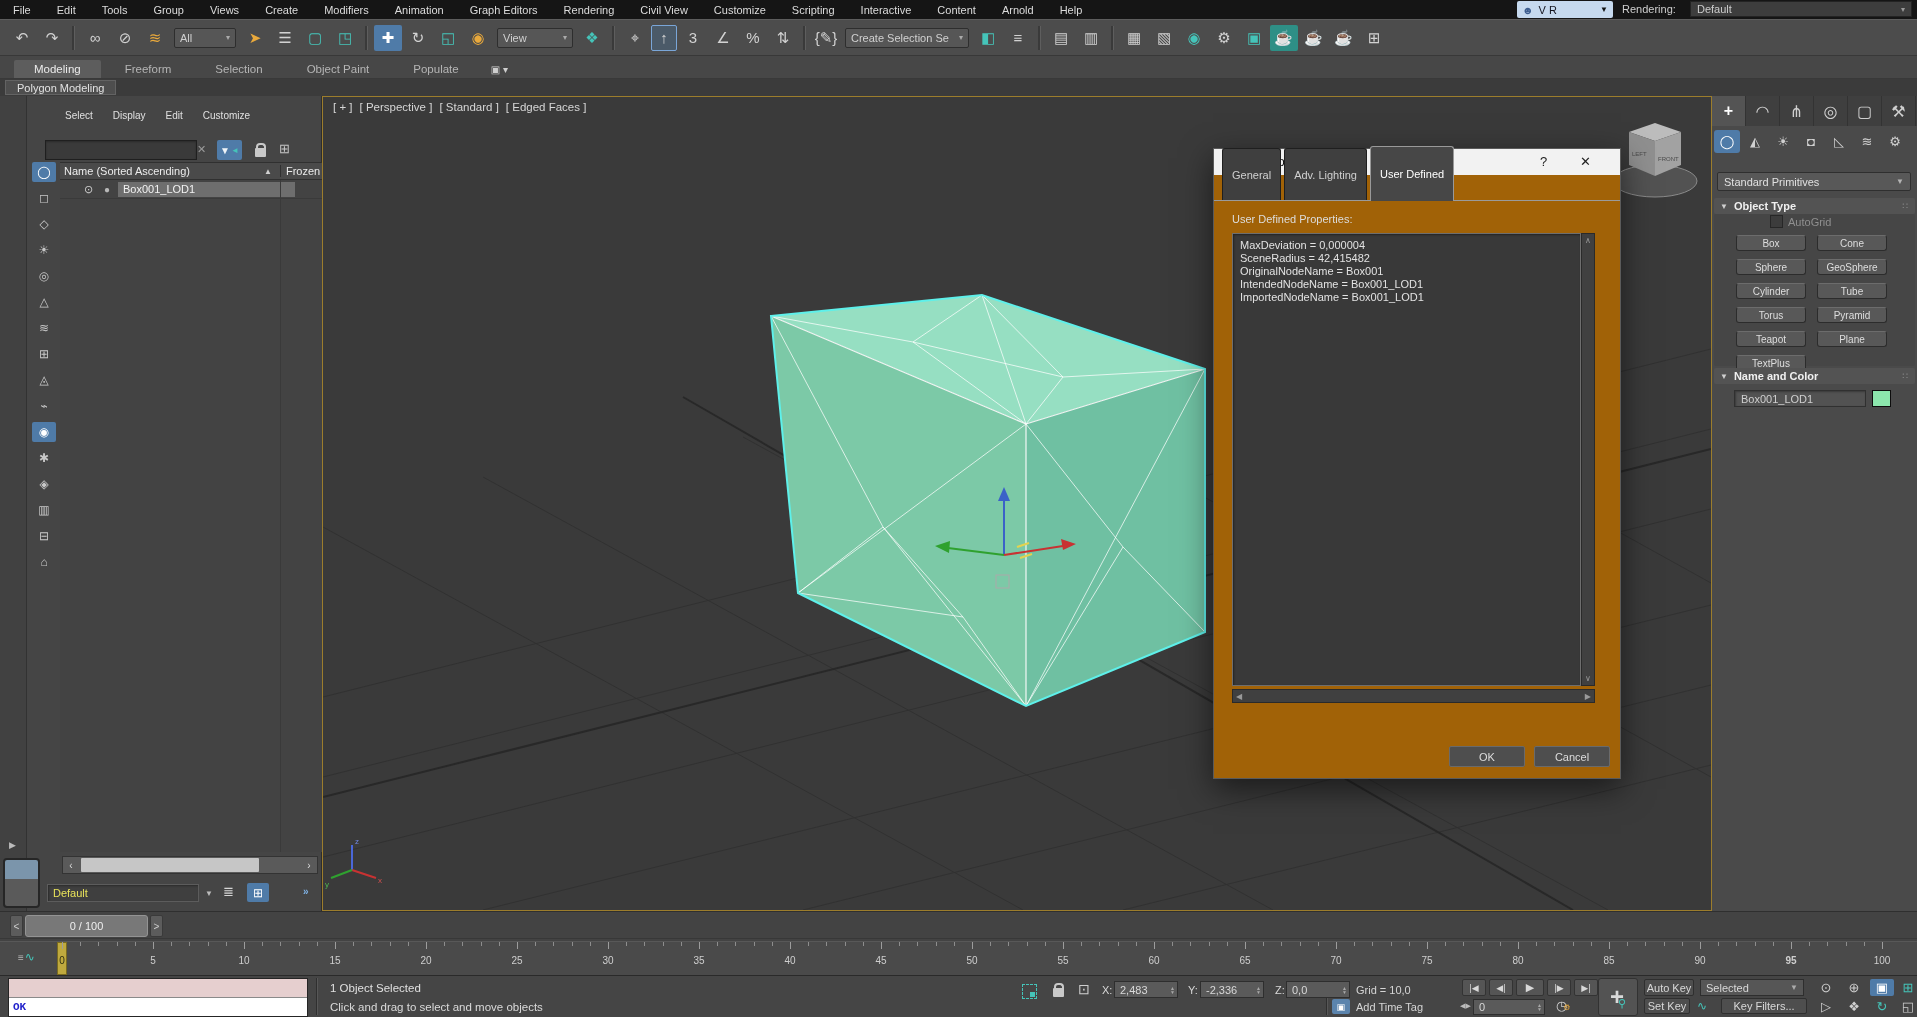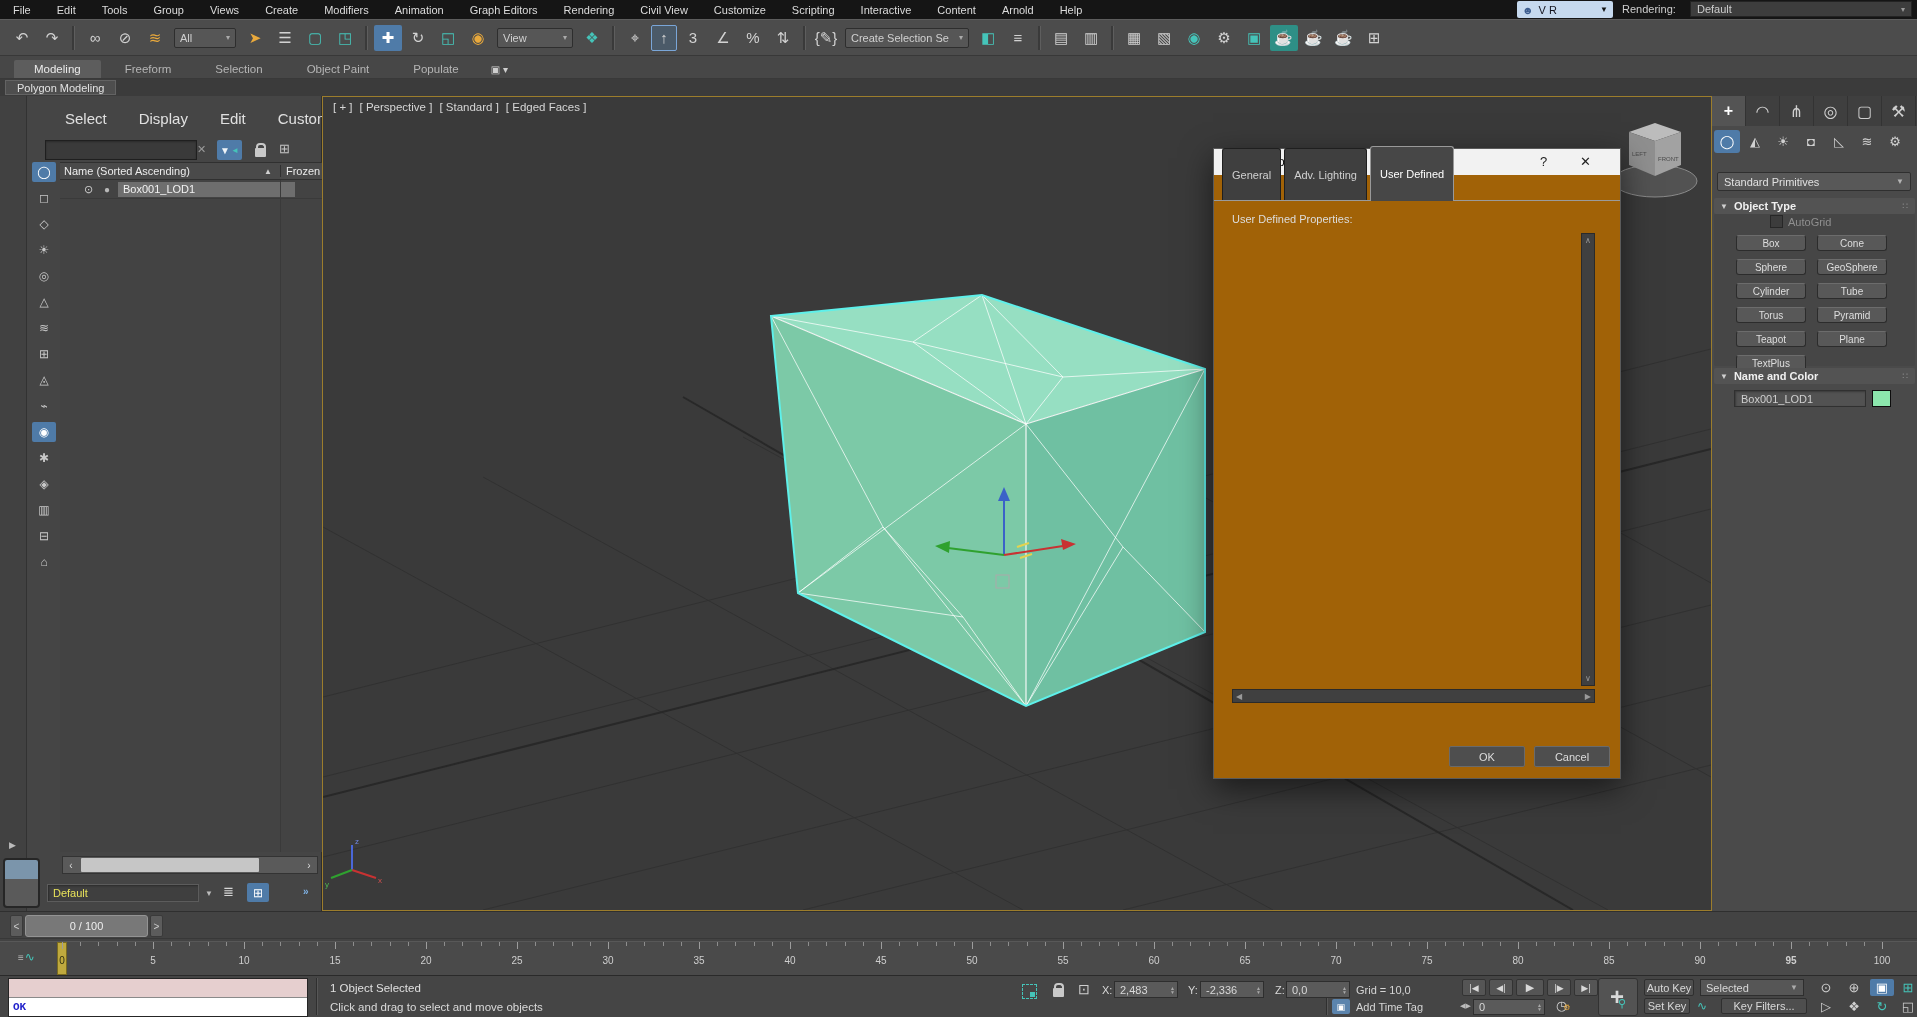--- a/index.html
+++ b/index.html
@@ -42,21 +42,21 @@
   #ribbon-panel-row{left:0;top:79px;width:1917px;height:17px;background:#3b3b3b}
   #polygon-modeling-label{left:5px;top:80px;height:15px;background:#4e4e4e;border:1px solid #636363;
        color:#e2e2e2;padding:0 11px;display:flex;align-items:center;box-sizing:border-box}
   
   #layout-strip{left:0;top:96px;width:27px;height:815px;background:#414141;border-right:1px solid #323232;box-sizing:border-box}
   #layout-arrow{left:9px;top:840px;color:#bbb;font-size:9px}
   #layout-tab{left:3px;top:858px;width:33px;height:46px;border:2px solid #262626;border-radius:4px;
        background:linear-gradient(#7b95ab 0 42%,#5a5a5a 42% 100%);z-index:3}
   
   #scene-explorer{left:27px;top:96px;width:295px;height:815px;background:#454545;border-right:1px solid #2d2d2d;box-sizing:border-box}
-  #se-menus{position:absolute;left:38px;top:14px;display:flex;gap:32px;color:#e0e0e0;font-size:15px}
+  #se-menus{position:absolute;left:38px;top:14px;display:flex;gap:20px;color:#e0e0e0;font-size:10px}
   #se-search-input{position:absolute;left:18px;top:44px;width:142px;height:18px;background:#3a3a3a;
        border:1px solid #1f1f1f;box-shadow:inset 0 1px 2px #2a2a2a;color:#ddd;padding:0 4px;font-family:"Liberation Sans",sans-serif}
   #se-clear{position:absolute;left:170px;top:47px;color:#9a9a9a;font-size:11px}
   #se-filter{position:absolute;left:190px;top:44px;width:25px;height:20px;background:var(--highlight-blue);
        border-radius:2px;display:flex;align-items:center;justify-content:center;color:#eef4f8;font-size:10px}
   #se-filter .fa{color:var(--accent-teal);font-size:8px;margin-left:1px}
   #se-lock{position:absolute;left:228px;top:46px}
   #se-settings{position:absolute;left:252px;top:45px;color:#c5c5c5;font-size:13px}
   .mini-lock{width:11px;height:9px;background:#c9c9c9;border-radius:1px;position:relative;display:inline-block;margin-top:6px}
   .mini-lock::before{content:'';position:absolute;left:1px;top:-5px;width:6px;height:5px;
@@ -526,20 +526,27 @@
     <span>Object Properties</span>
   </div>
   <span id="dlg-help">?</span>
   <span id="dlg-close">✕</span>
   <div id="dlg-tabs">
       <div class="dlg-tab">General</div>
       <div class="dlg-tab">Adv. Lighting</div>
       <div class="dlg-tab active">User Defined</div>
     </div>
   <div id="dlg-label">User Defined Properties:</div>
+  <div id="dlg-textbox">
+      <div class="dlg-line">MaxDeviation = 0,000004</div>
+      <div class="dlg-line">SceneRadius = 42,415482</div>
+      <div class="dlg-line">OriginalNodeName = Box001</div>
+      <div class="dlg-line">IntendedNodeName = Box001_LOD1</div>
+      <div class="dlg-line">ImportedNodeName = Box001_LOD1</div>
+    </div>
   <div id="dlg-vscroll">
     <span>∧</span>
     <span>∨</span>
   </div>
   <div id="dlg-hscroll">
     <span>◀</span>
     <span>▶</span>
   </div>
   <div id="dlg-ok" class="dlg-btn">OK</div>
   <div id="dlg-cancel" class="dlg-btn">Cancel</div>

